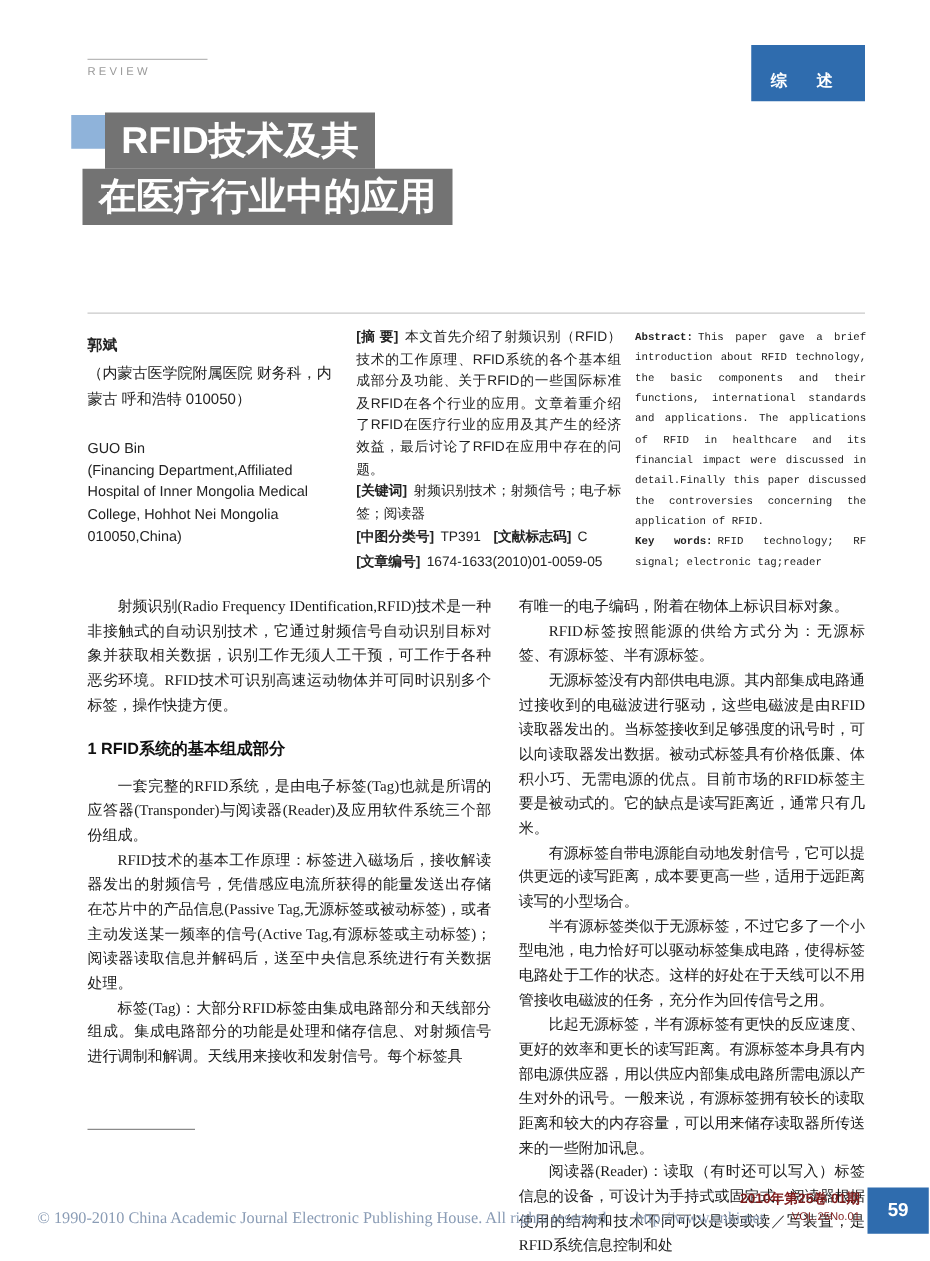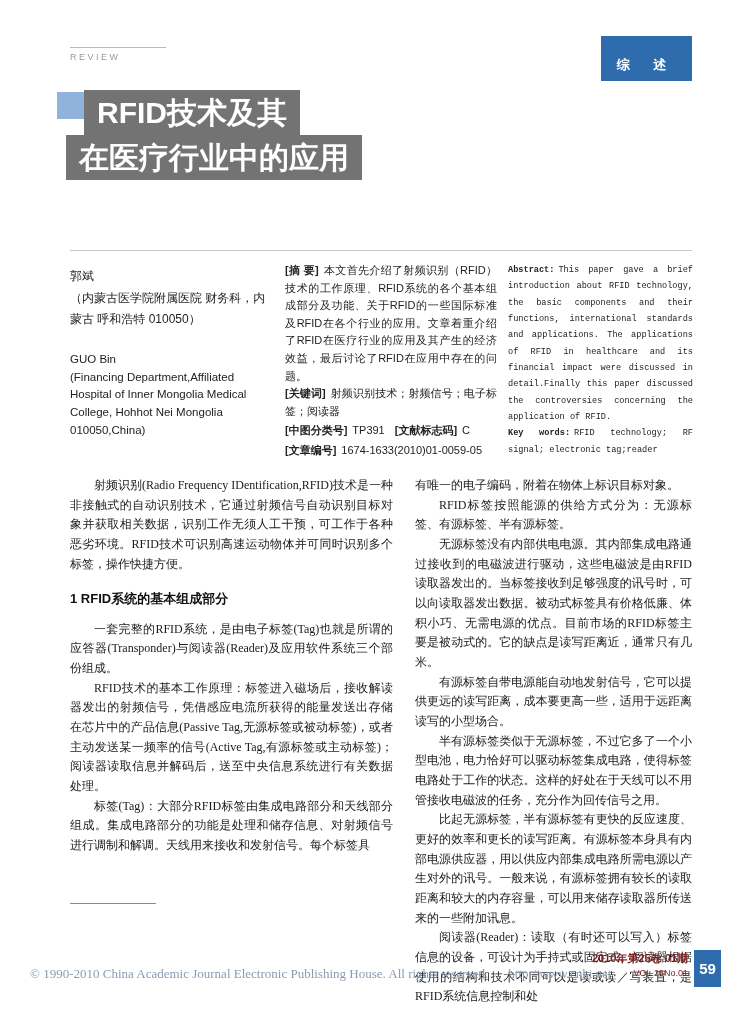--- a/index.html
+++ b/index.html
@@ -37,21 +37,21 @@
     position:absolute;left:0;top:200px;width:744px;text-align:center;
     font-size:19px;font-weight:bold;color:#111;
   }
   
   .authors-rule{position:absolute;left:70px;top:250px;width:622px;height:1px;background:#c9c9c9;}
   .col-authors{
     position:absolute;left:70px;top:266px;width:196px;
     font-family:"Liberation Sans","DejaVu Sans",sans-serif;
     font-size:12px;line-height:1.8;color:#222;
   }
-  .author-name-cn{font-weight:normal;}
+  .author-name-cn{font-weight:bold;}
   .author-en{margin-top:20px;font-size:11.5px;line-height:1.55;color:#222;}
   .col-abs-cn{
     position:absolute;left:285px;top:262px;width:212px;
     font-family:"Liberation Sans","DejaVu Sans",sans-serif;
     font-size:11px;line-height:1.6;text-align:justify;color:#222;
   }
   .col-abs-cn p{margin:0;}
   .col-abs-cn .meta{margin-top:2px;}
   .lbl{font-weight:bold;margin-right:5px;}
   .lbl2{font-weight:bold;margin:0 5px 0 10px;}
@@ -83,21 +83,21 @@
     font-size:13px;color:#8a9cb5;white-space:nowrap;
   }
   .footer-copyright .url{margin-left:20px;}
   .footer-issue{
     position:absolute;right:56px;top:951px;text-align:right;
     font-family:"Liberation Sans","DejaVu Sans",sans-serif;color:#7f1d1d;
   }
   .footer-issue .l1{font-size:11px;font-weight:bold;}
   .footer-issue .l2{font-size:9px;margin-top:2px;}
   .page-number-box{
-    position:absolute;left:694px;top:950px;width:27px;height:37px;
+    position:absolute;left:694px;top:950px;width:49px;height:37px;
     background:#2f6cae;color:#fff;
     display:flex;align-items:center;justify-content:center;
     font-family:"Liberation Sans","DejaVu Sans",sans-serif;
     font-size:15px;font-weight:bold;
   }
 </style>
 </head>
 <body>
 
 <div class="page">

